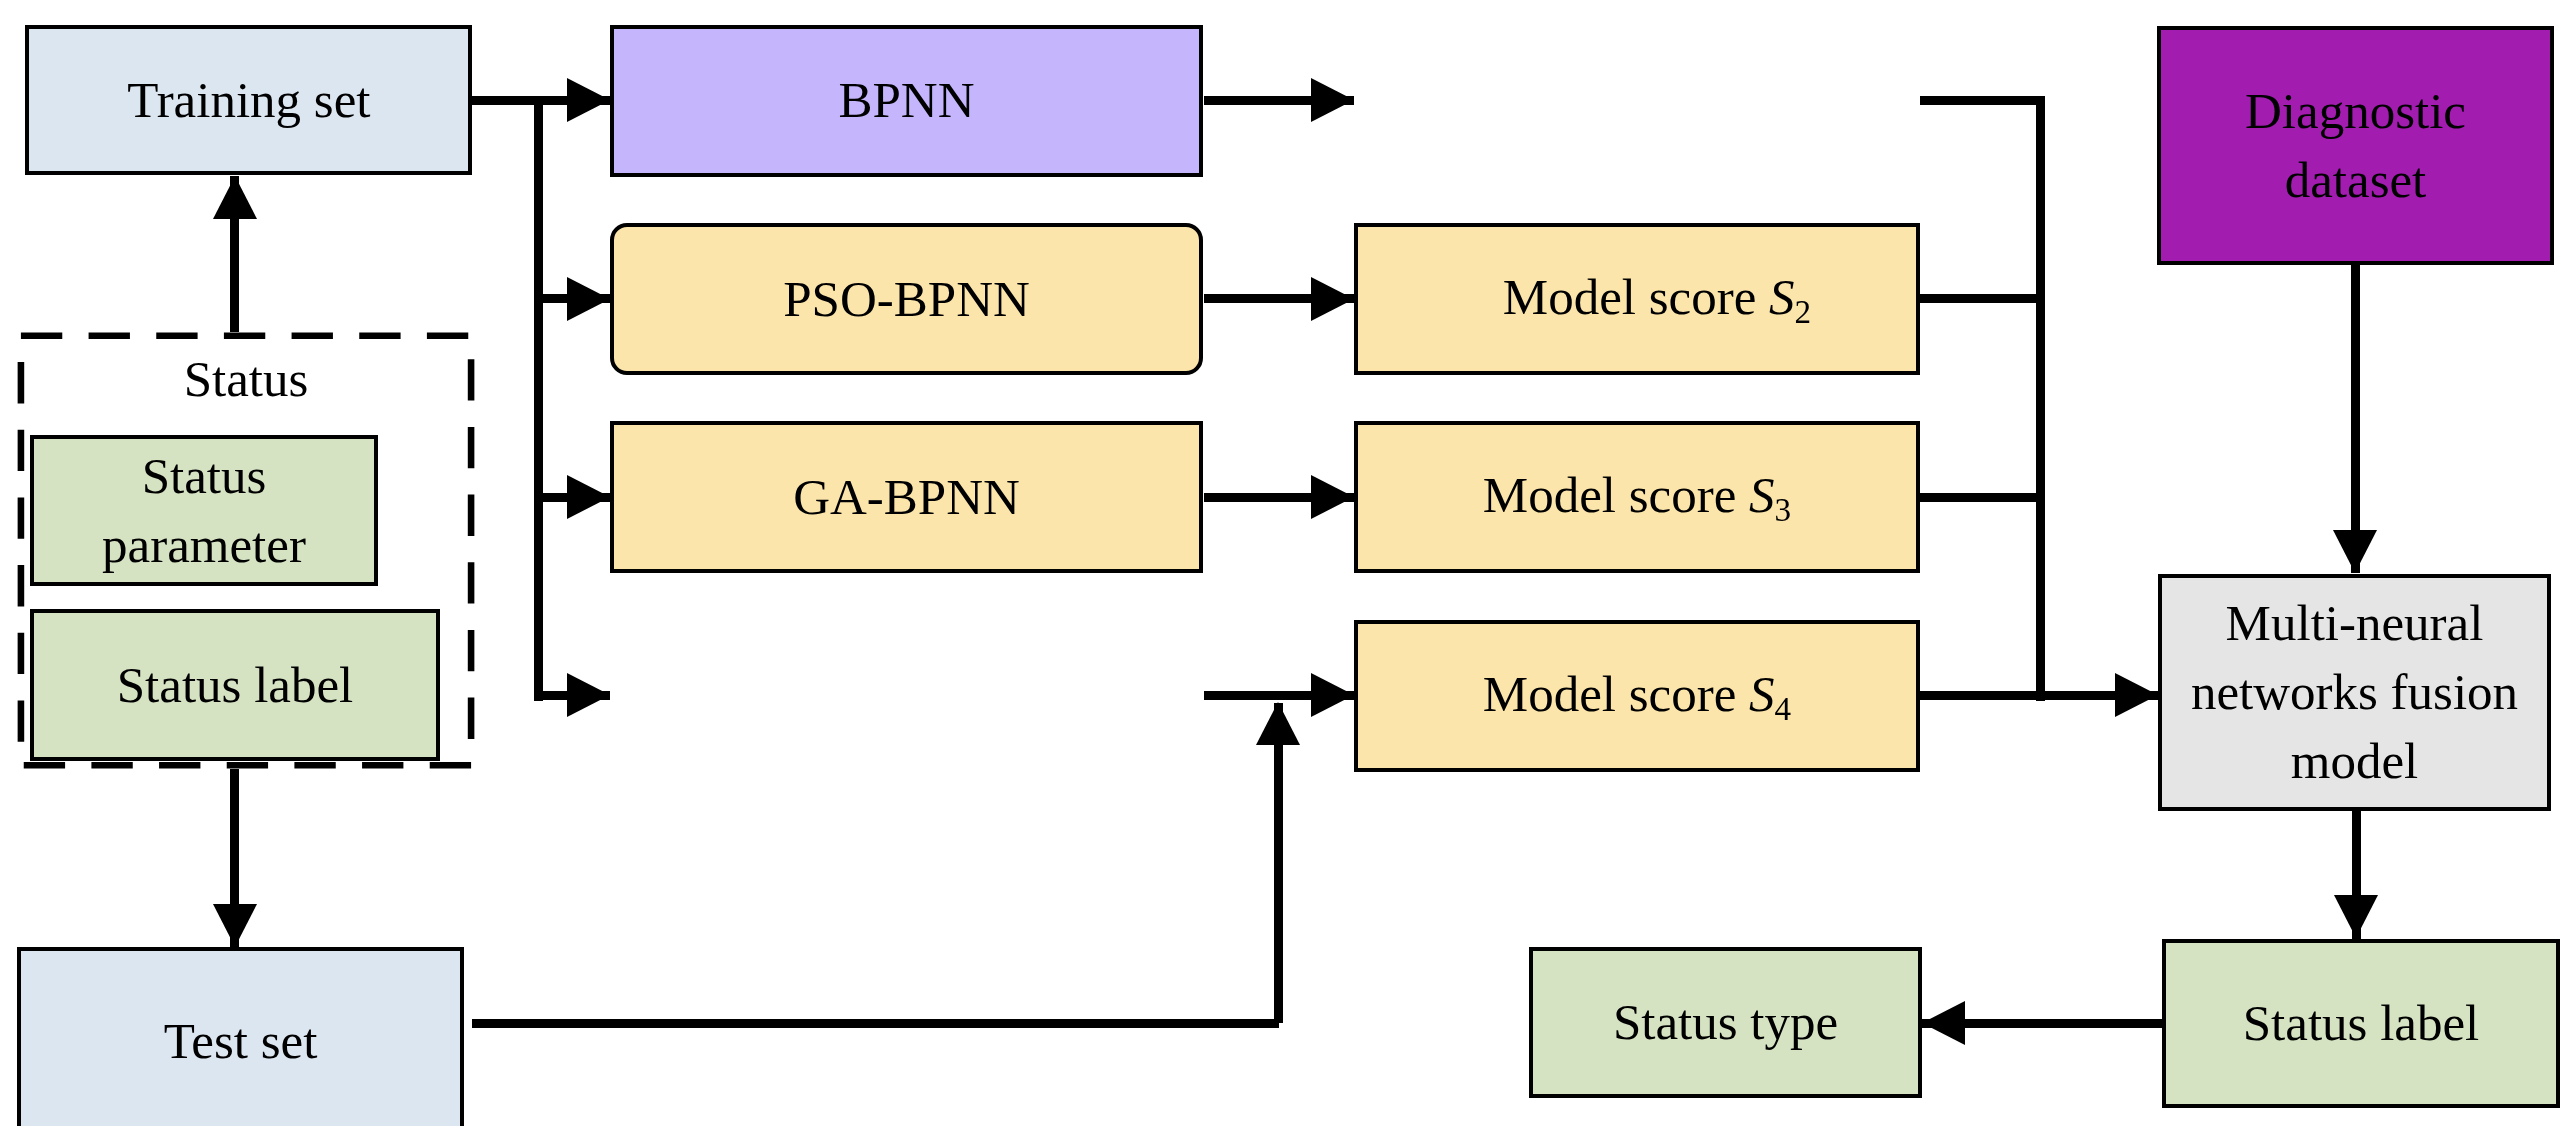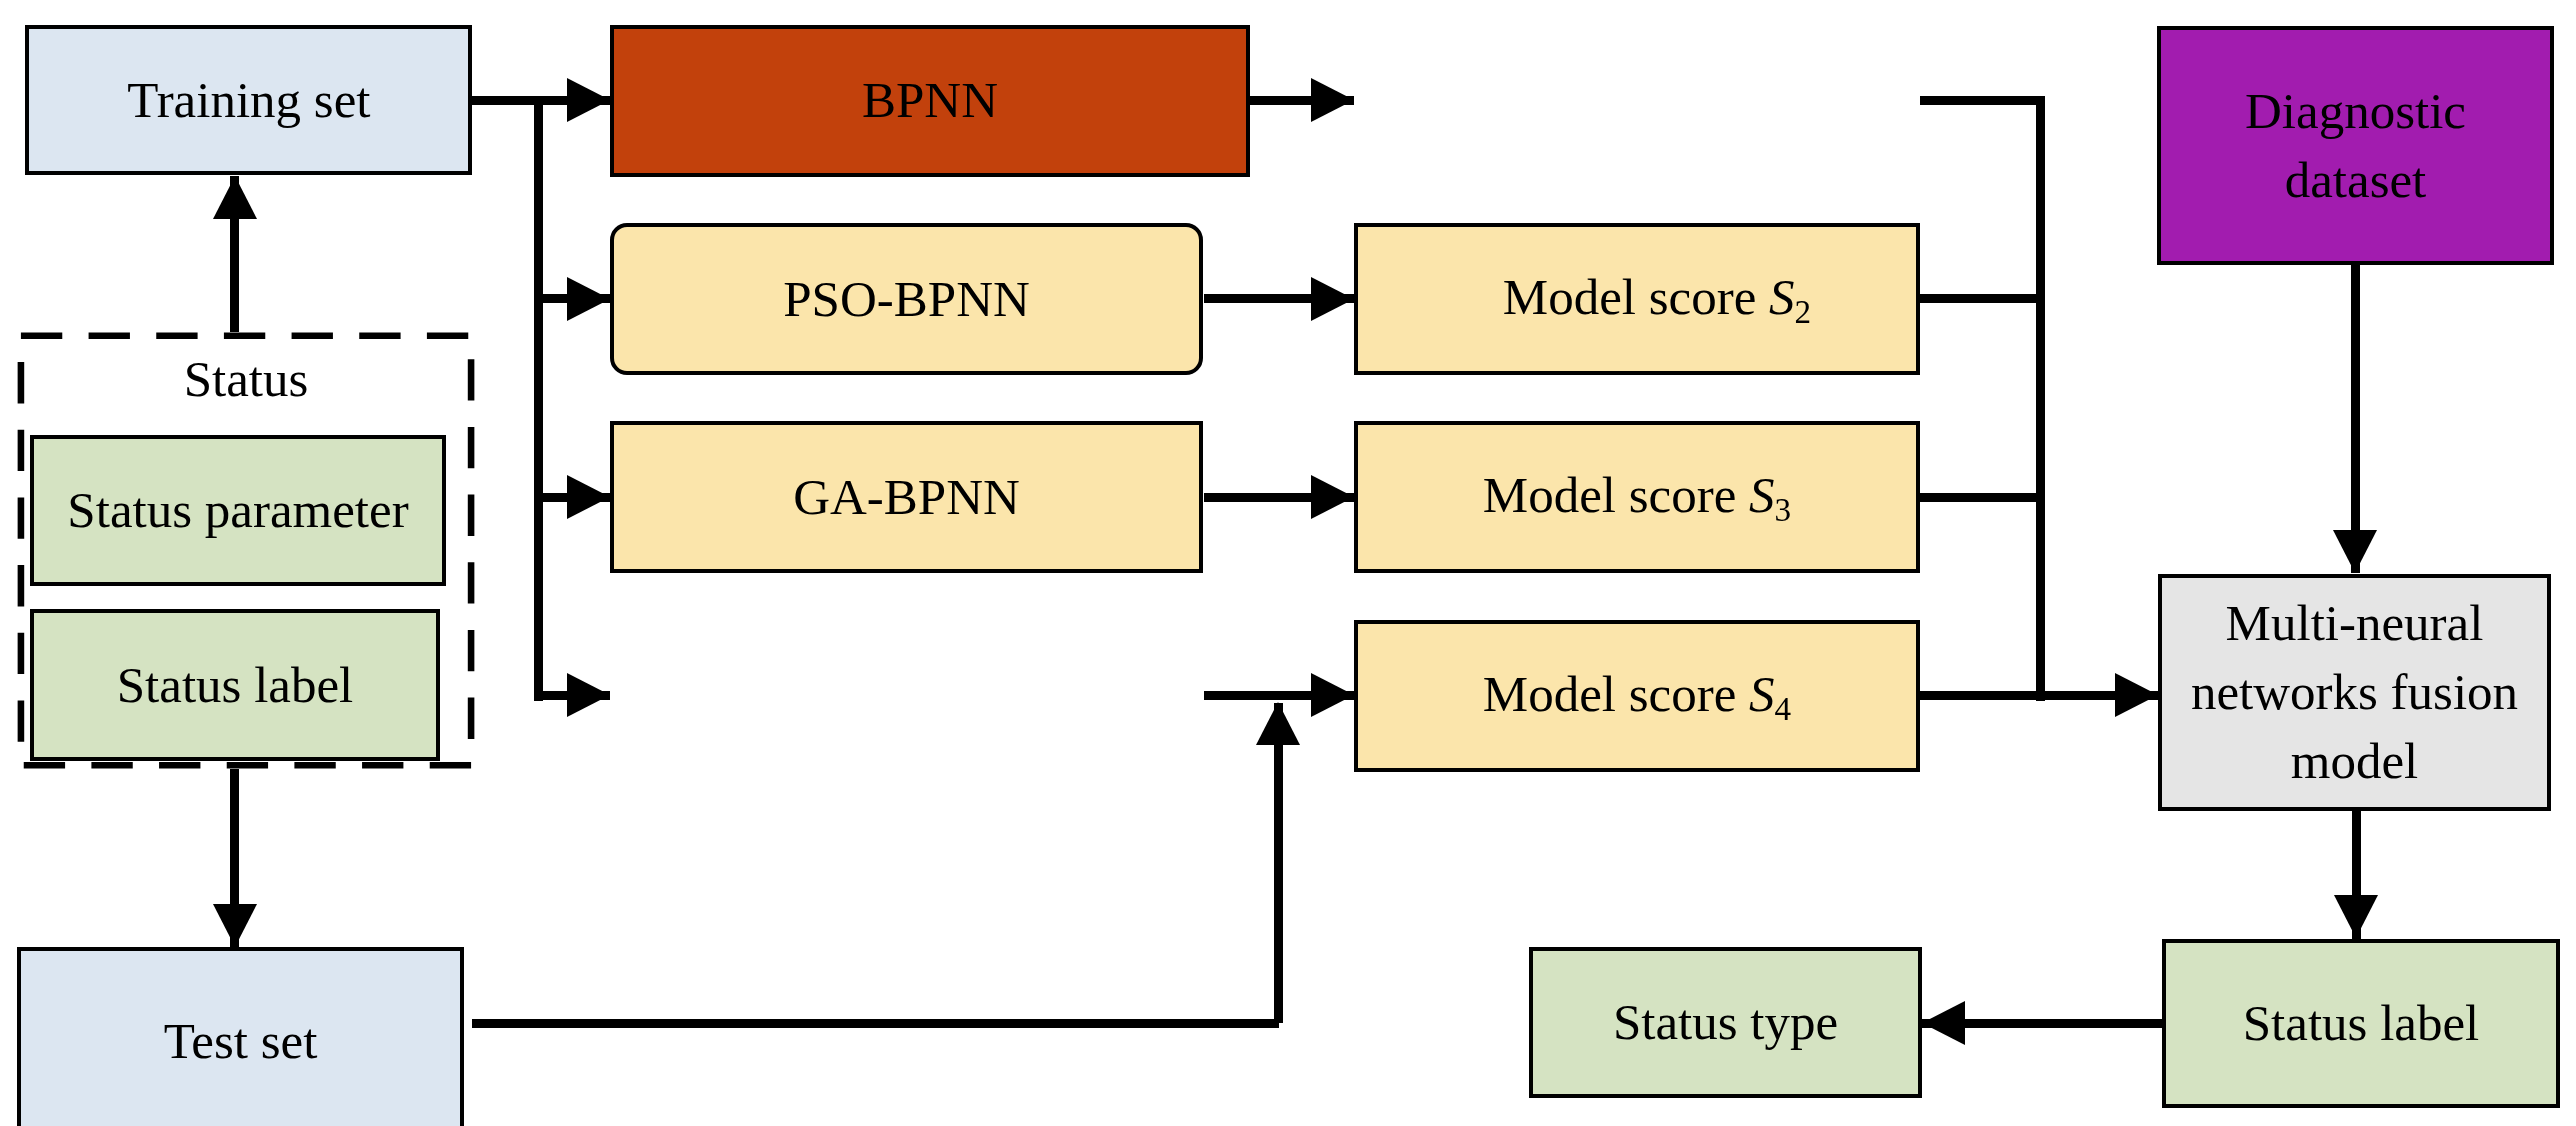--- a/index.html
+++ b/index.html
@@ -92,27 +92,27 @@
   <div class="hline" style="left:1922px;top:1019px;width:240px"></div>
   <div class="ah ah-l" style="left:1922px;top:1001px"></div>
 
   <svg class="dashed-svg" style="left:17px;top:332px" width="458" height="437" viewBox="0 0 487 465">
     <rect x="4" y="4" width="479" height="457" fill="none" stroke="#000" stroke-width="7" stroke-dasharray="44 28"></rect>
   </svg>
   <div class="group-label" style="left:17px;top:350px;width:458px">Status</div>
 
   <div class="box" style="left: 25.4px; top: 25.4px; width: 447px; height: 150px; background-color: rgb(220, 230, 241);">Training set</div>
 
-  <div class="box" style="left: 30px; top: 435px; width: 416px; height: 151px; background-color: rgb(213, 227, 194);">Status parameter</div>
+  <div class="box" style="left: 30px; top: 435px; width: 348px; height: 151px; background-color: rgb(213, 227, 194);">Status parameter</div>
 
   <div class="box" style="left: 30px; top: 609px; width: 410px; height: 152px; background-color: rgb(213, 227, 194);">Status label</div>
 
   <div class="box" style="left: 17px; top: 947px; width: 447px; height: 189px; background-color: rgb(220, 230, 241);">Test set</div>
 
-  <div class="box" style="left: 610px; top: 24.5px; width: 640px; height: 152px; background-color: #c2410c;">BPNN</div>
+  <div class="box" style="left: 610px; top: 24.5px; width: 593px; height: 152px; background-color: #c4b5fd;">BPNN</div>
 
   <div class="box" style="left: 610px; top: 223px; width: 593px; height: 152px; background-color: rgb(251, 229, 171); border-radius: 17px;">PSO-BPNN</div>
 
   <div class="box" style="left: 610px; top: 421px; width: 593px; height: 152px; background-color: rgb(251, 229, 171);">GA-BPNN</div>
 
 
 
   <div class="box" style="left: 1354px; top: 223px; width: 566px; height: 152px; background-color: rgb(251, 229, 171); padding-left: 40px;">
     <span><span>Model score </span><span class="score-symbol">S</span><span class="score-sub">2</span></span>
   </div>

